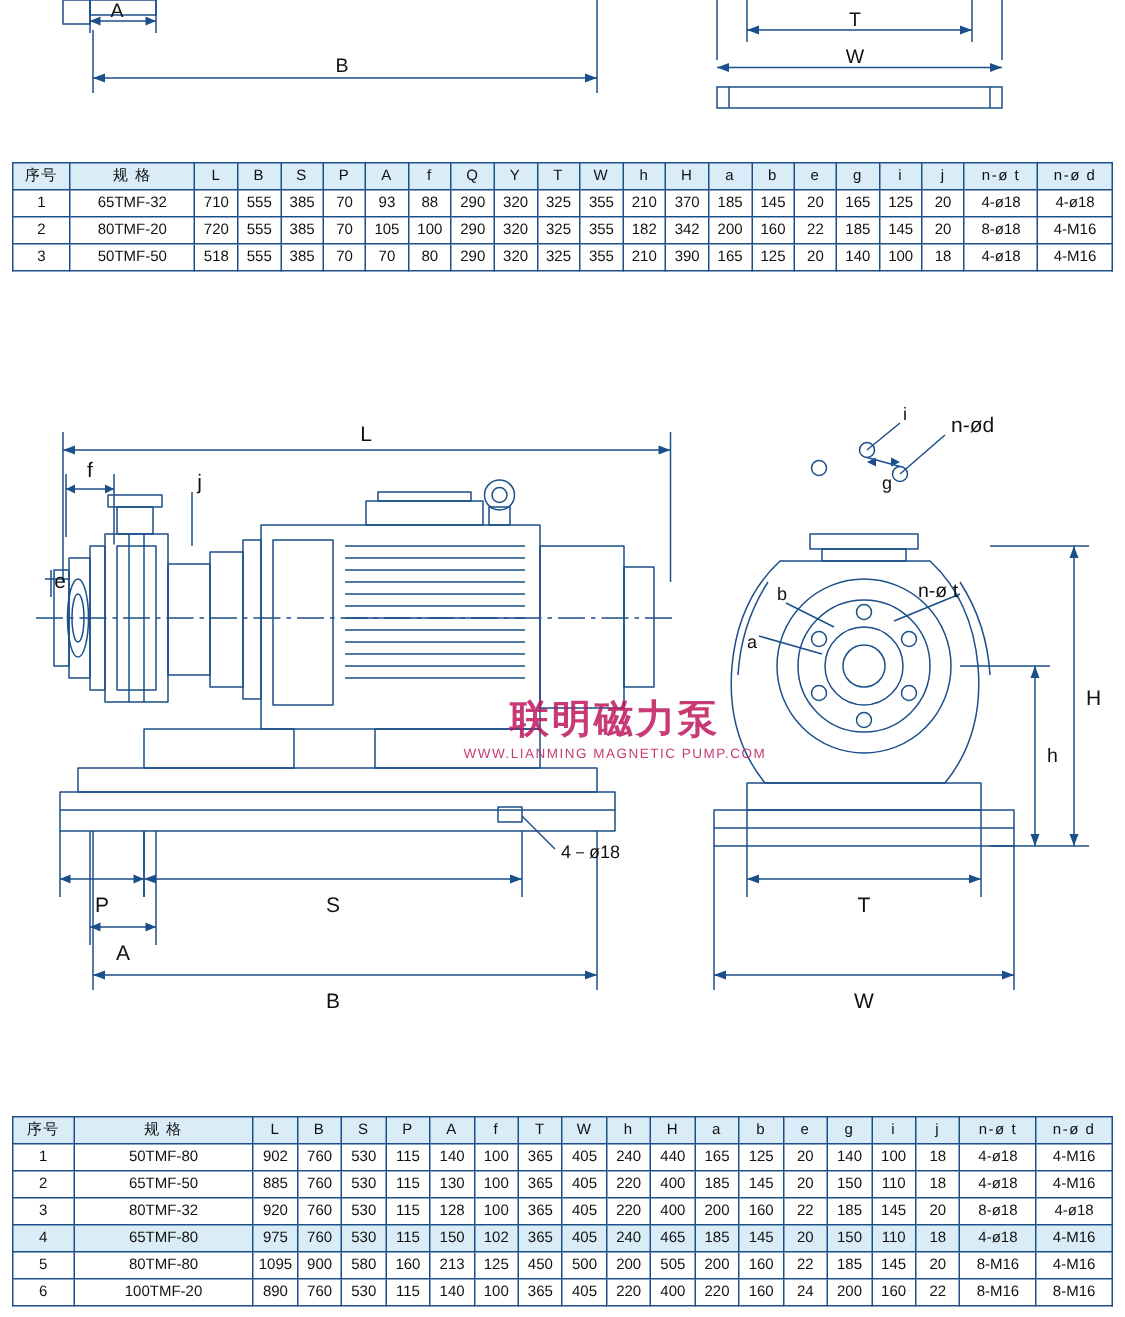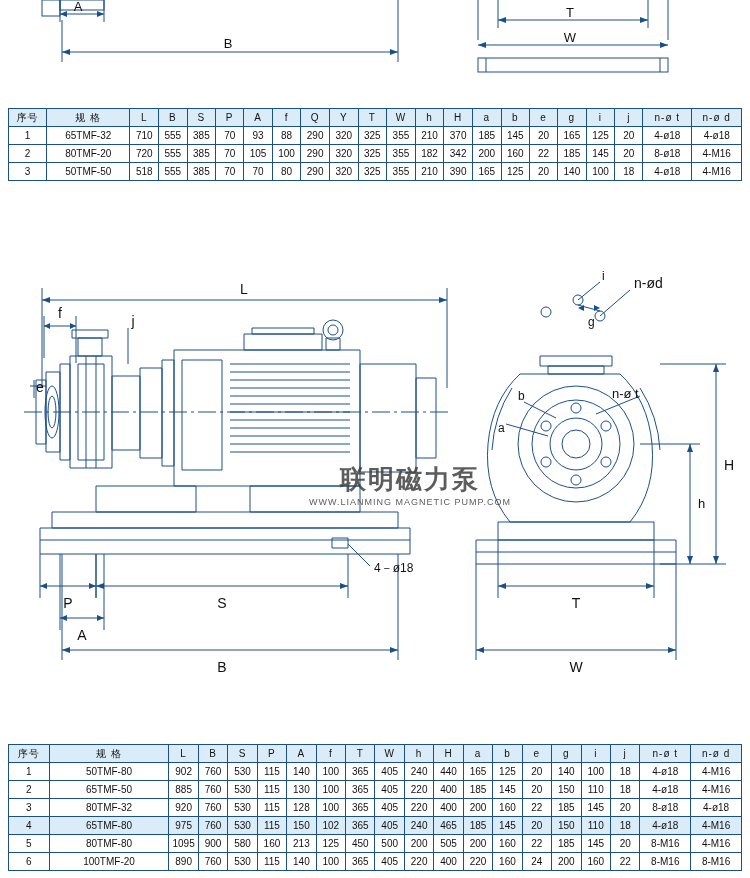--- a/index.html
+++ b/index.html
@@ -52,21 +52,21 @@
   .t2 col.c-nt{width:50px;}
 
   
   .draw{position:absolute;left:0;top:0;width:750px;height:878px;pointer-events:none;}
   .draw svg{display:block;}
 
   .wm{
     position:absolute;
     left:250px;top:462px;
     width:320px;height:44px;
-    color:#404040;
+    color:#be185d;
     font-size:26px;
     font-weight:bold;
     letter-spacing:2px;
     opacity:.85;
     text-align:center;
     font-family:"Liberation Sans", sans-serif;
   }
   .wm small{display:block;font-size:9px;letter-spacing:1px;font-weight:normal;text-align:center;}
 </style>
 </head>

